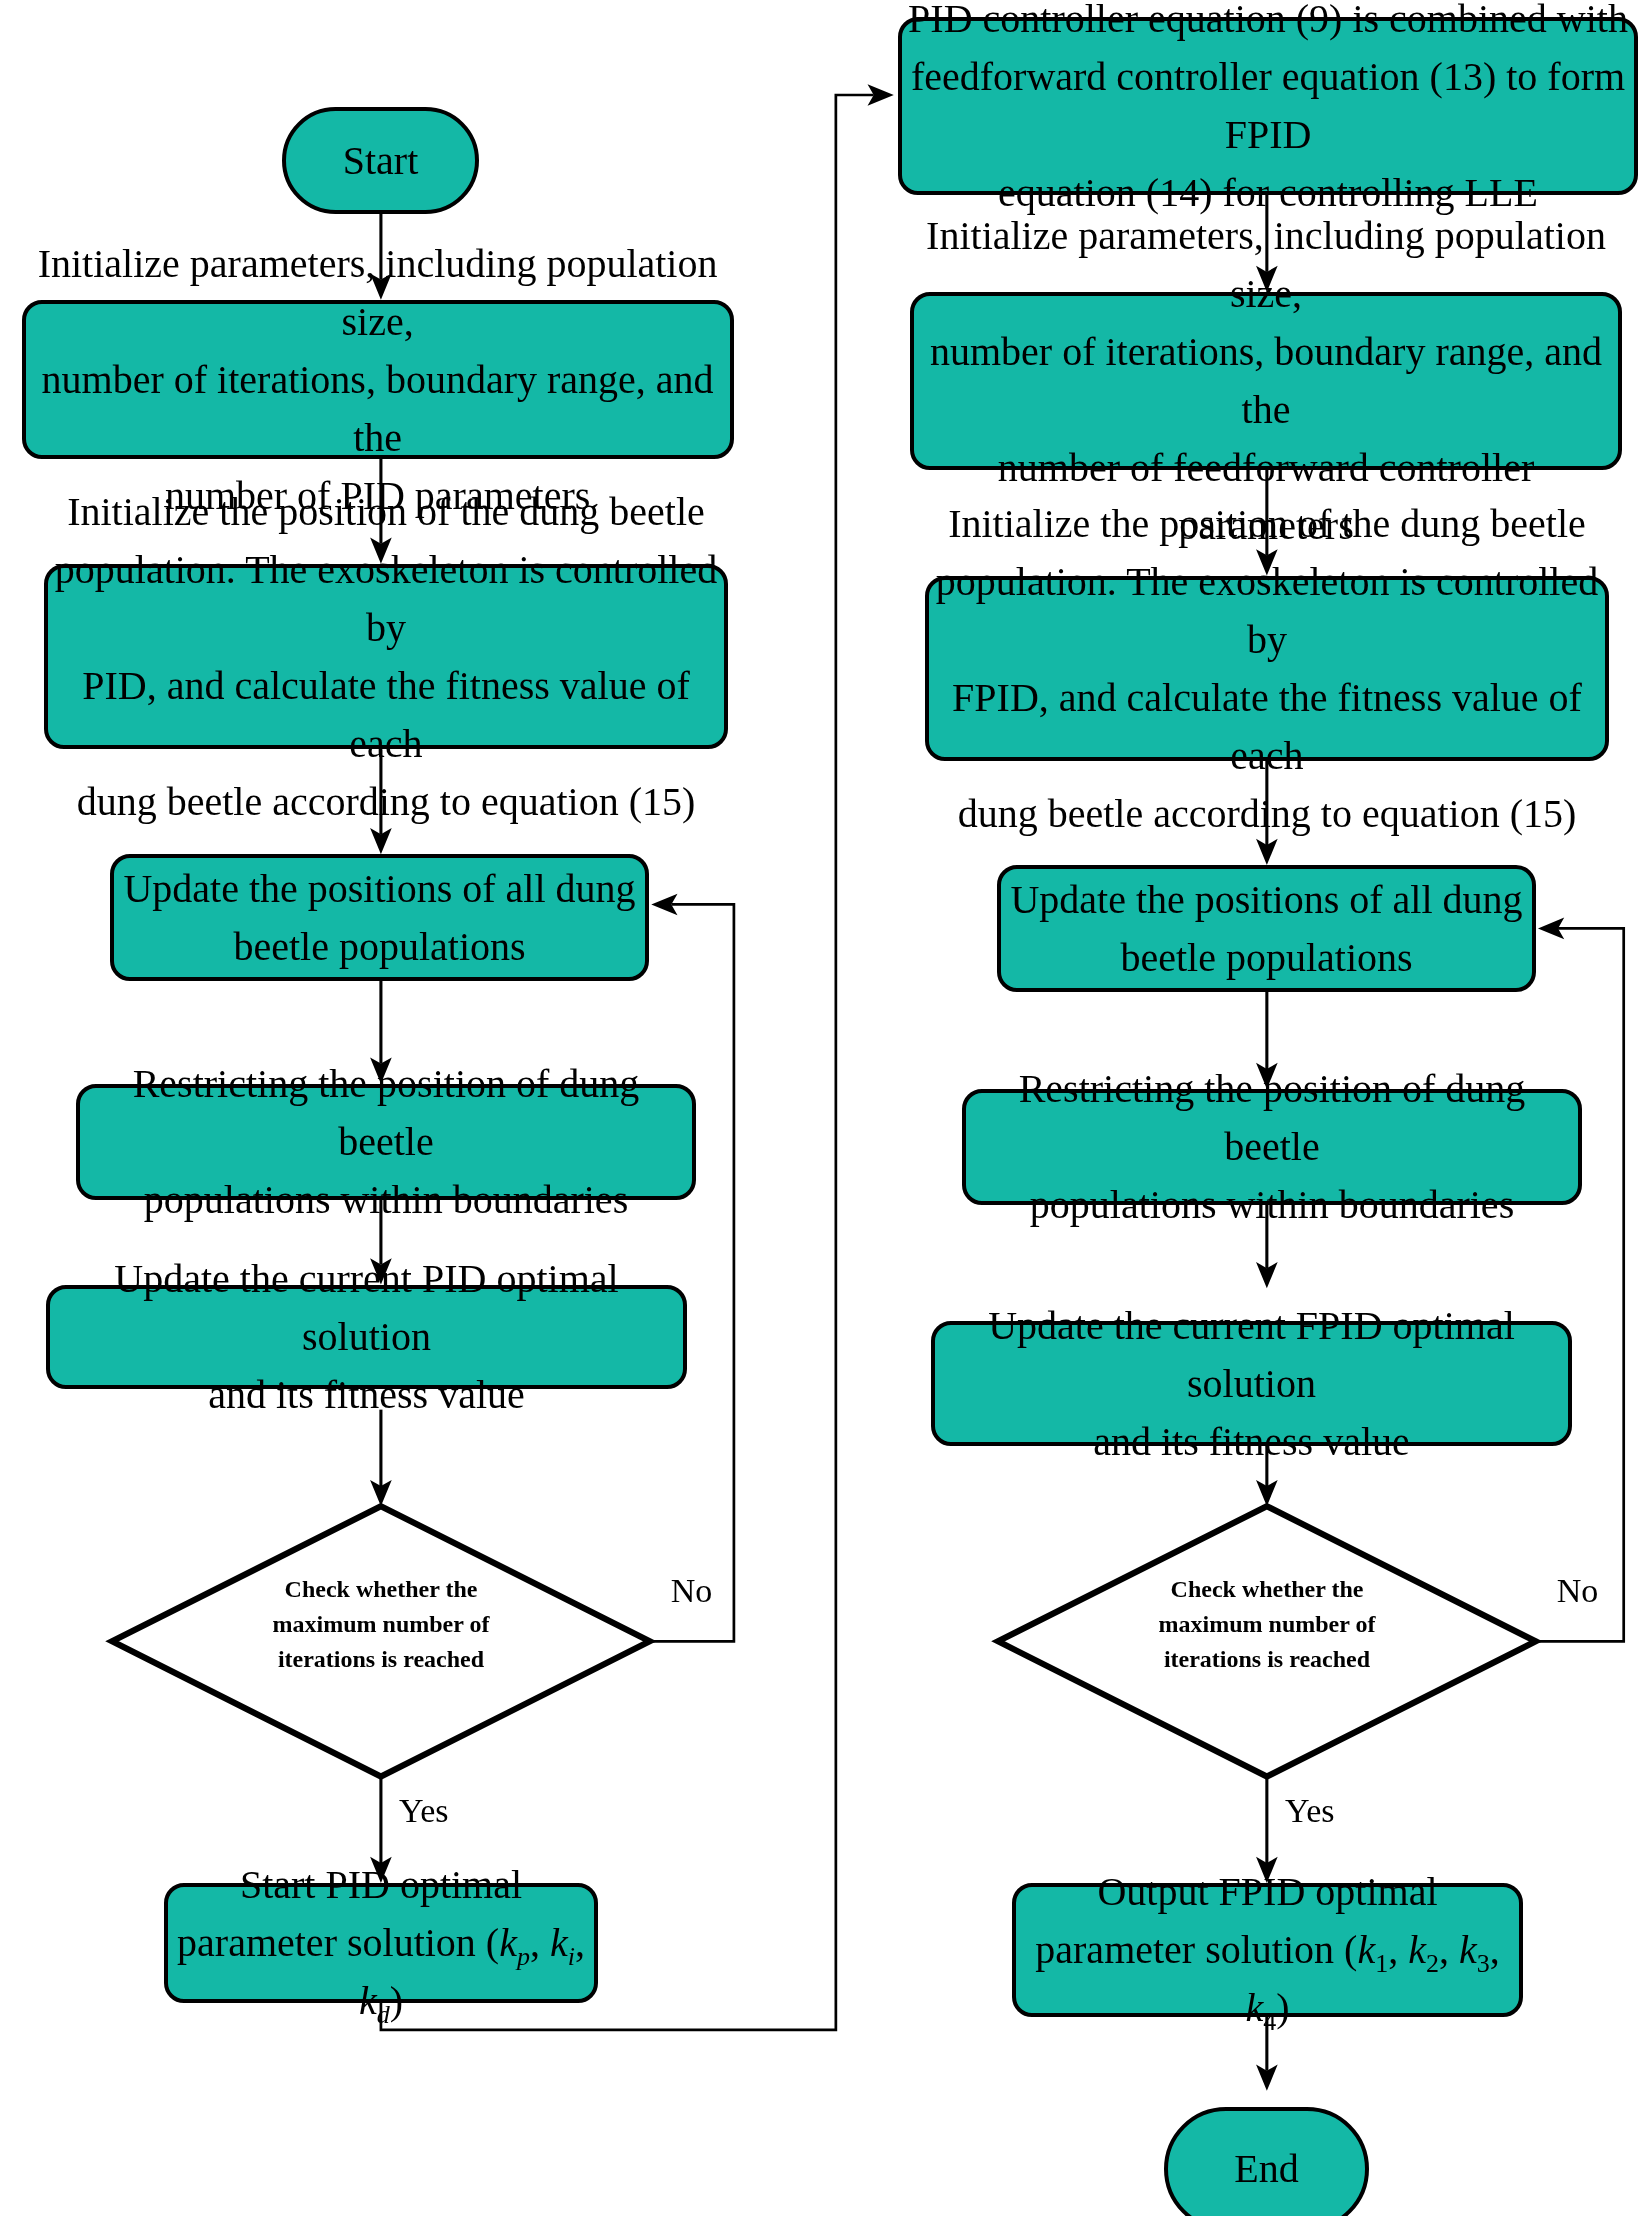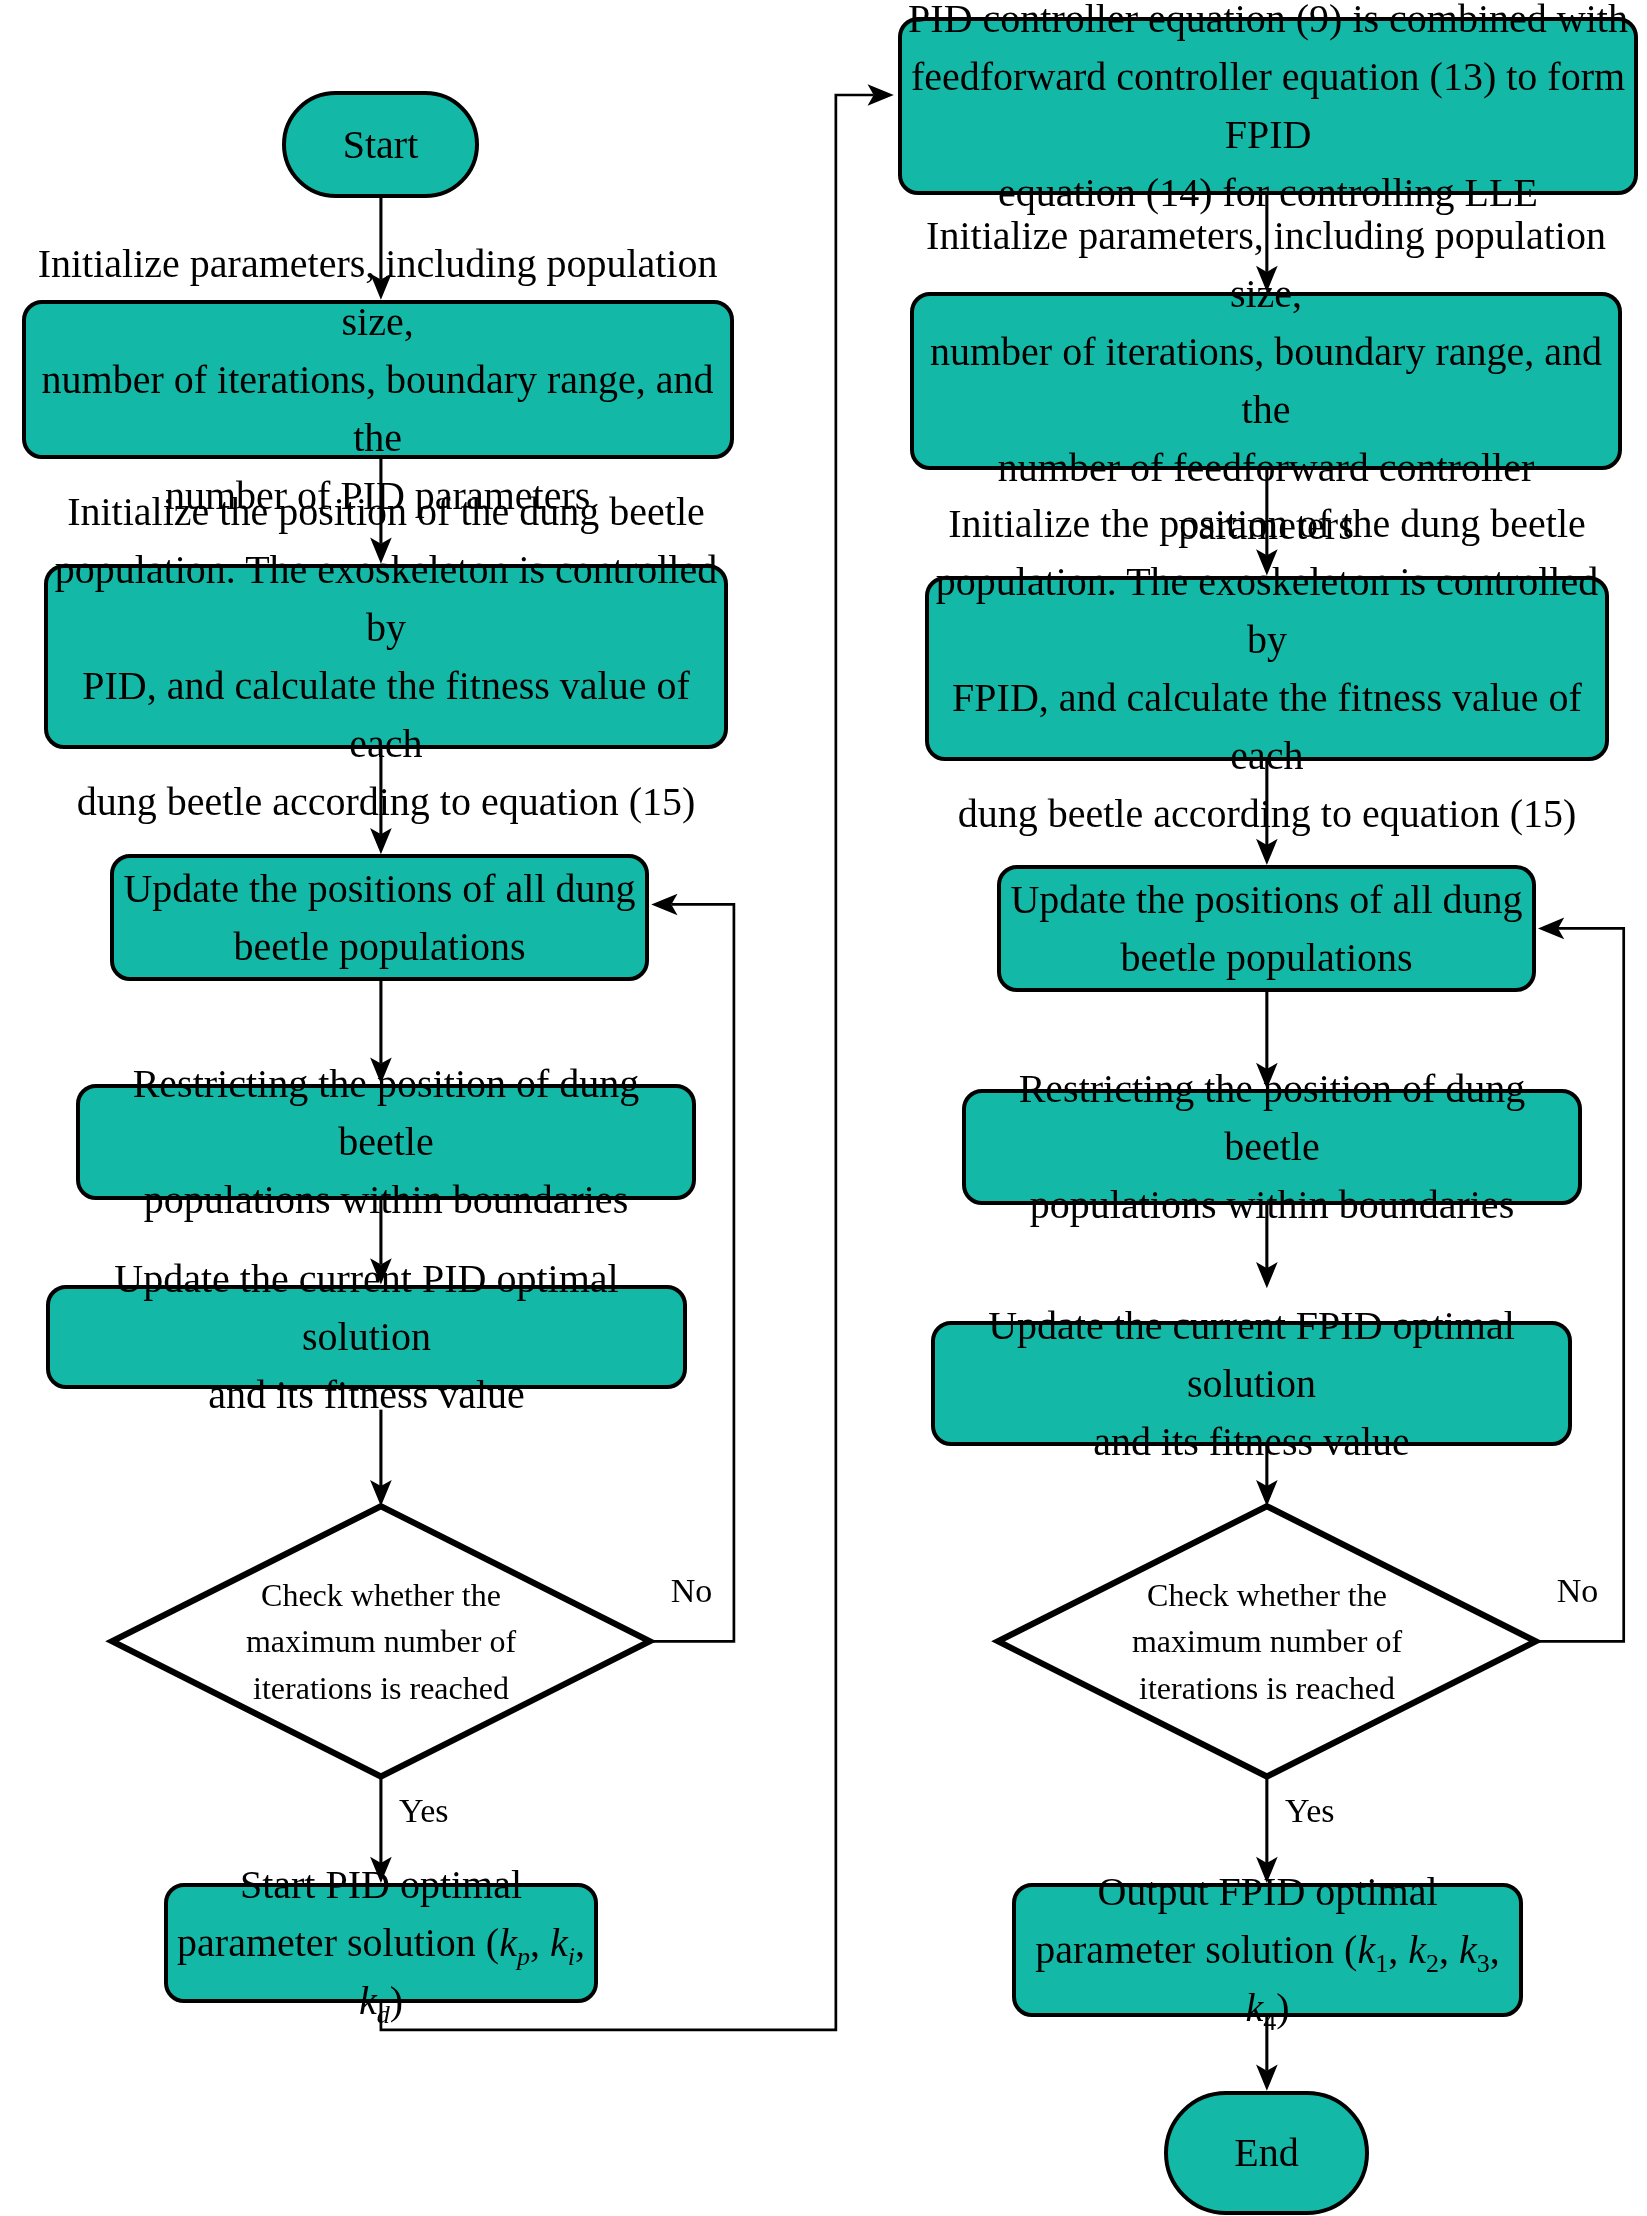--- a/index.html
+++ b/index.html
@@ -20,27 +20,28 @@
     display:flex;
     flex-direction:column;
     align-items:center;
     justify-content:center;
     text-align:center;
     font-size:40px;
     line-height:1.45;
     white-space:pre-line;
   }
   .proc{border-radius:20px;}
-  .stadium{border-radius:62px;}
+  .stadium{border-radius:62px;margin-top:16px;}
   .dtext{
     position:absolute;
     text-align:center;
-    font-size:32px;
+    font-size:24px;
     line-height:1.45;
     white-space:pre-line;
+    font-weight:bold;
   }
   .lbl{
     position:absolute;
     font-size:34px;
     line-height:1;
   }
   sub{font-size:0.65em;line-height:0;}
   .sub-it{font-style:italic;}
   .sub-n{font-style:normal;}
   .kvar{font-style:italic;}

